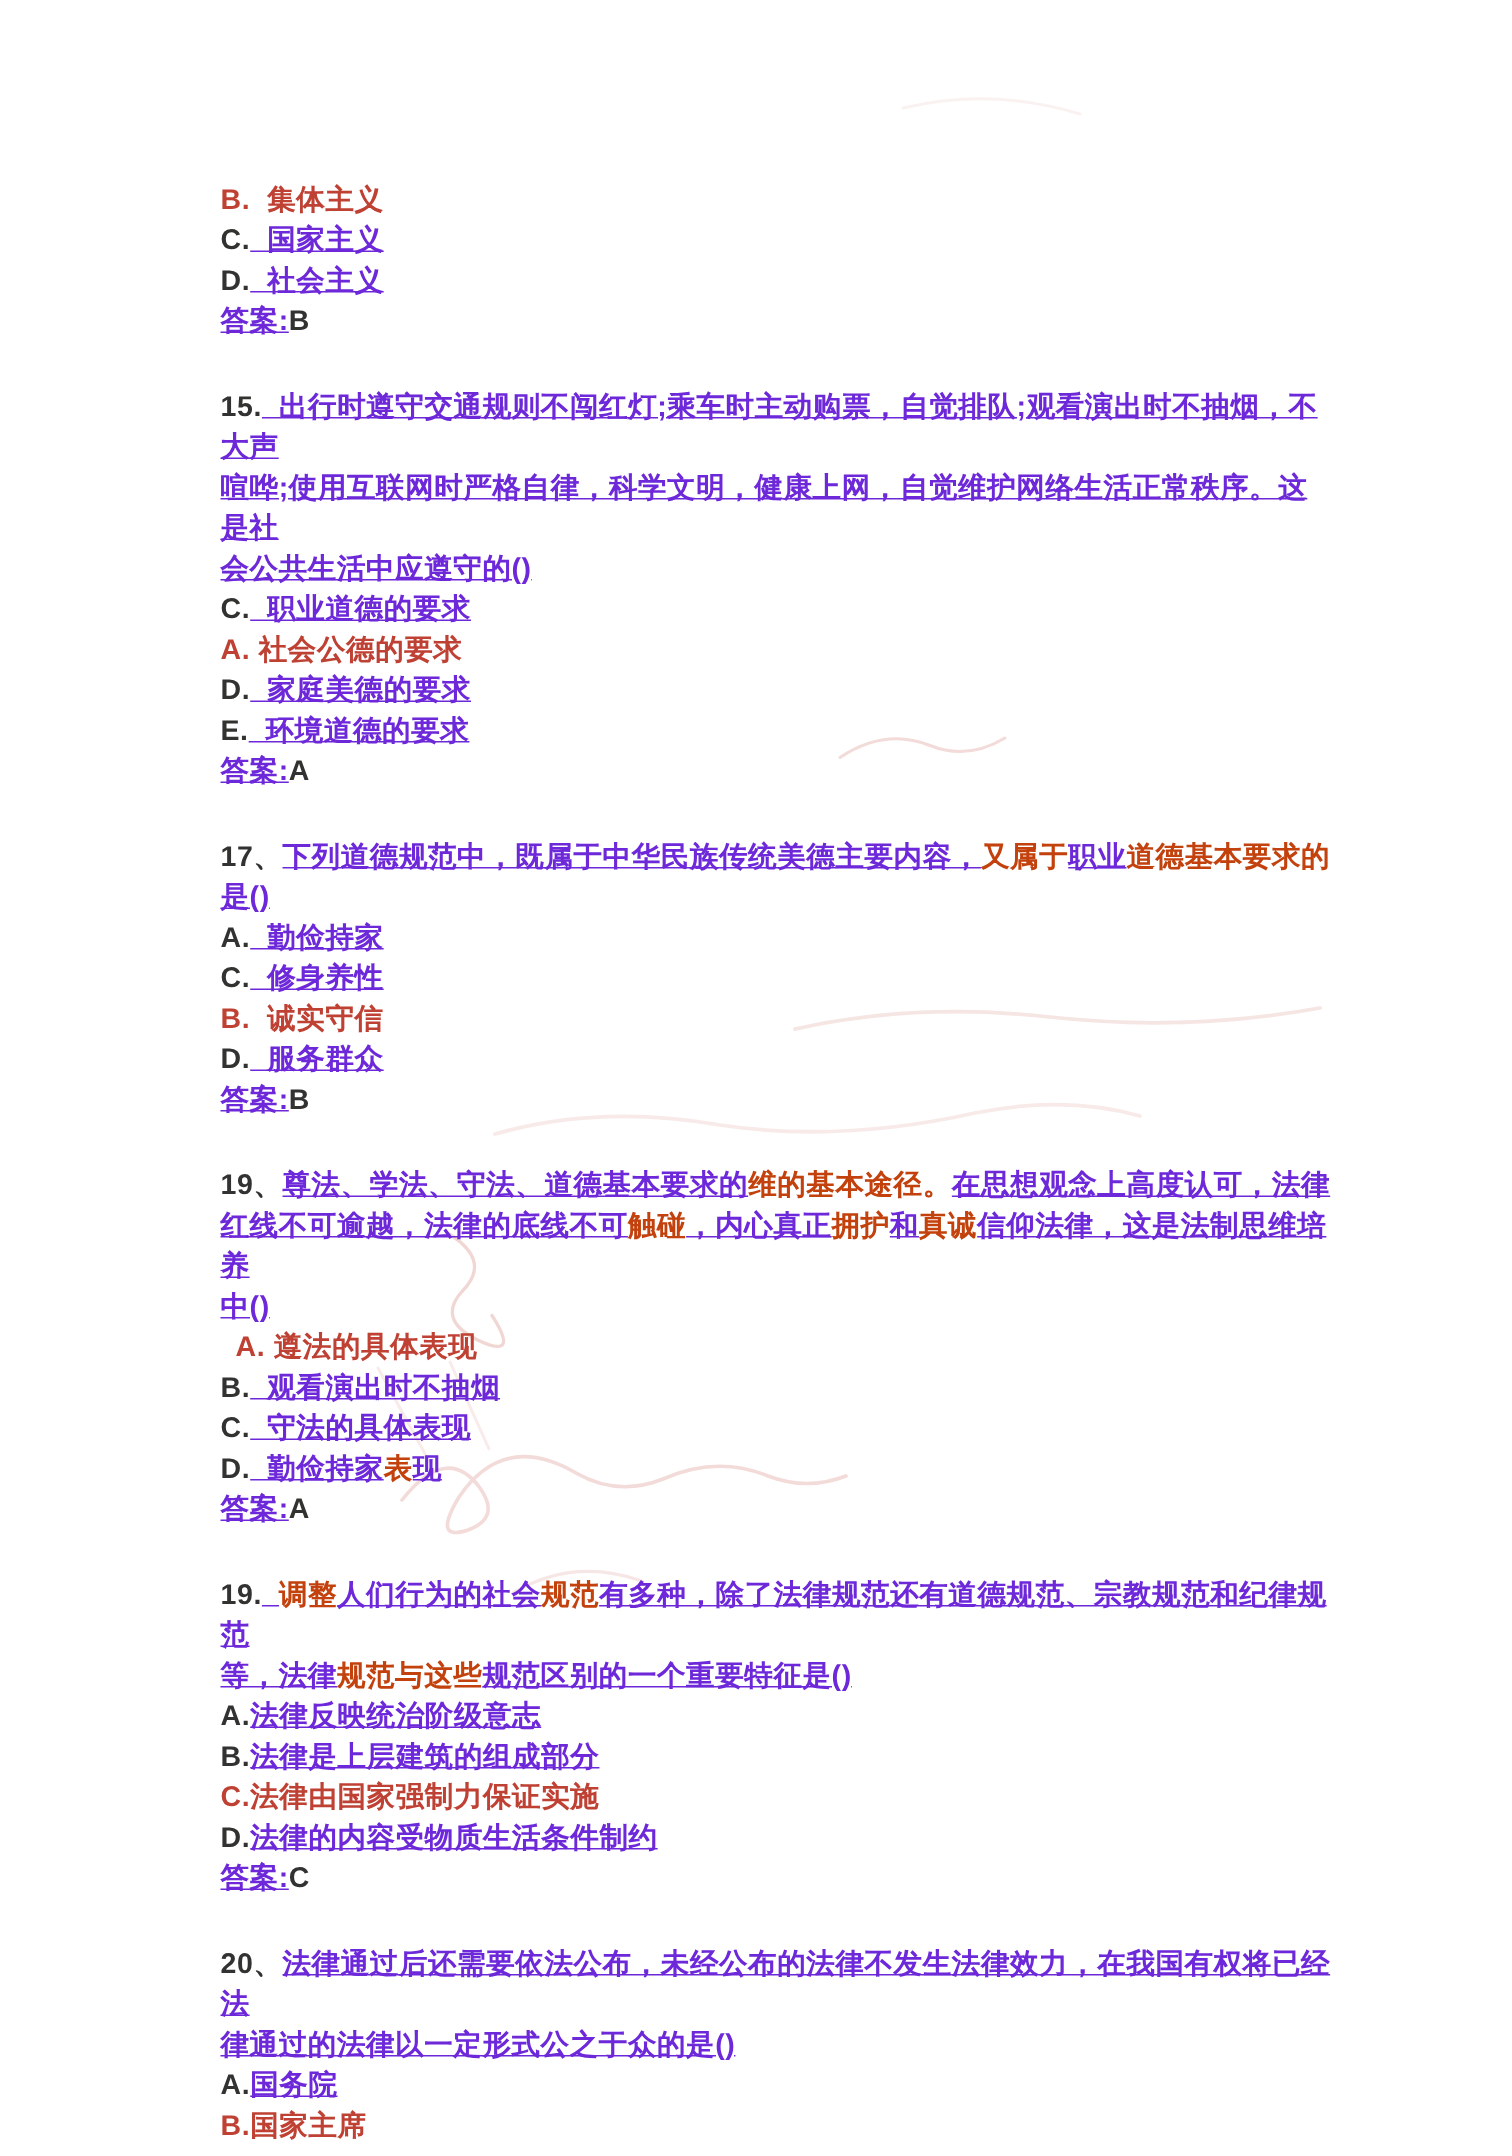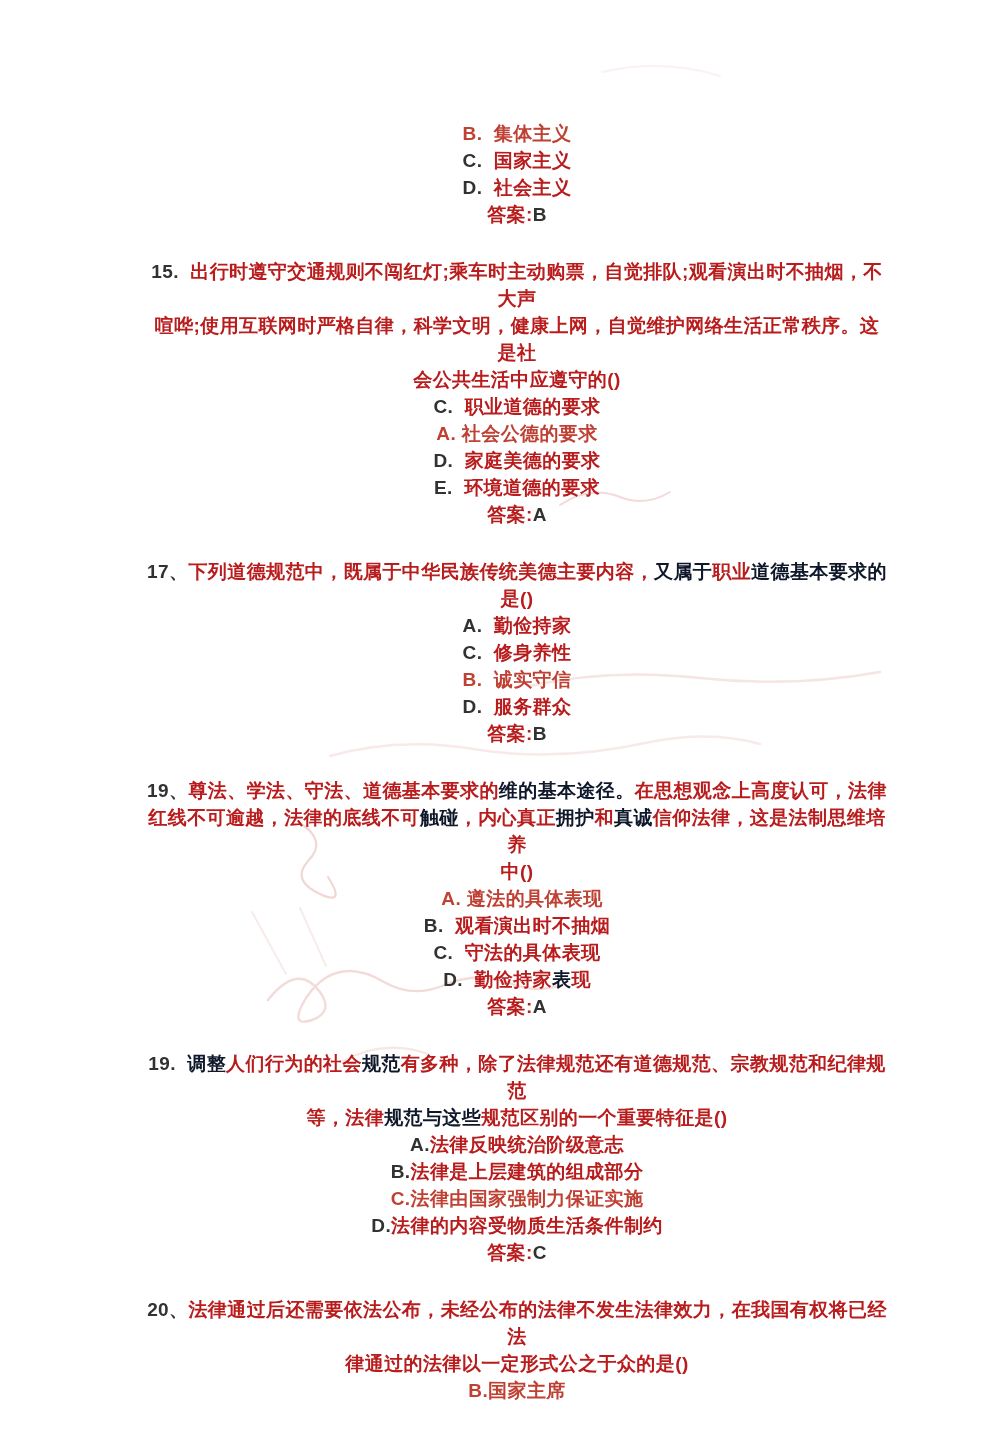--- a/index.html
+++ b/index.html
@@ -13,26 +13,26 @@
   .ink-layer{
     position:absolute;left:0;top:0;width:1008px;height:1437px;
     pointer-events:none;
   }
   .content{
     position:absolute;left:147px;top:120px;width:740px;
     font-size:19px;line-height:27px;letter-spacing:.4px;
     font-weight:600;color:#323230;
   }
   .block{margin:0 0 30px 0;}
-  .line{white-space:pre-wrap;text-align:center;}
-  .s-n {color:#b91c1c;}
+  .line{white-space:pre-wrap;}
+  .s-n {color:#6d28d9;text-decoration:underline;}
   .s-nb{color:#323230;font-weight:700;}
   .s-r {color:#bf4134;}
   .s-rb{color:#bf4134;font-weight:700;}
-  .s-st{color:#0f172a;}
+  .s-st{color:#c2410c;}
 </style>
 </head>
 <body>
 
 <div class="page">
   <svg class="ink-layer" viewBox="0 0 1008 1437">
       <path d="M560 505 q30 -20 60 -8 q25 10 50 -5" stroke="#cf7c72" stroke-width="2" opacity="0.28" fill="none" stroke-linecap="round"></path>
       <path d="M530 686 q80 -18 170 -8 q90 10 180 -6" stroke="#cf7c72" stroke-width="2.5" opacity="0.2" fill="none" stroke-linecap="round"></path>
       <path d="M330 756 q70 -20 150 -6 q80 12 170 -8 q60 -12 110 2" stroke="#cf7c72" stroke-width="2.5" opacity="0.16" fill="none" stroke-linecap="round"></path>
       <path d="M300 823 q28 18 8 38 q-18 20 14 34 q24 10 6 -18" stroke="#cf7c72" stroke-width="2.2" opacity="0.3" fill="none" stroke-linecap="round"></path>
@@ -81,16 +81,17 @@
         <div class="line"><span class="s-n">等，法律</span><span class="s-st">规范与这些</span><span class="s-n">规范区别的一个重要特征是()</span></div>
         <div class="line"><span class="s-nb">A.</span><span class="s-n">法律反映统治阶级意志</span></div>
         <div class="line"><span class="s-nb">B.</span><span class="s-n">法律是上层建筑的组成部分</span></div>
         <div class="line"><span class="s-rb">C.</span><span class="s-r">法律由国家强制力保证实施</span></div>
         <div class="line"><span class="s-nb">D.</span><span class="s-n">法律的内容受物质生活条件制约</span></div>
         <div class="line"><span class="s-n">答案:</span><span class="s-nb">C</span></div>
       </div>
       <div class="block">
         <div class="line"><span class="s-nb">20、</span><span class="s-n">法律通过后还需要依法公布，未经公布的法律不发生法律效力，在我国有权将已经法</span></div>
         <div class="line"><span class="s-n">律通过的法律以一定形式公之于众的是()</span></div>
+        <div class="line"><span class="s-nb">A.</span><span class="s-n">国务院</span></div>
         <div class="line"><span class="s-rb">B.</span><span class="s-r">国家主席</span></div>
       </div>
     </div>
 </div>
 
 </body></html>

